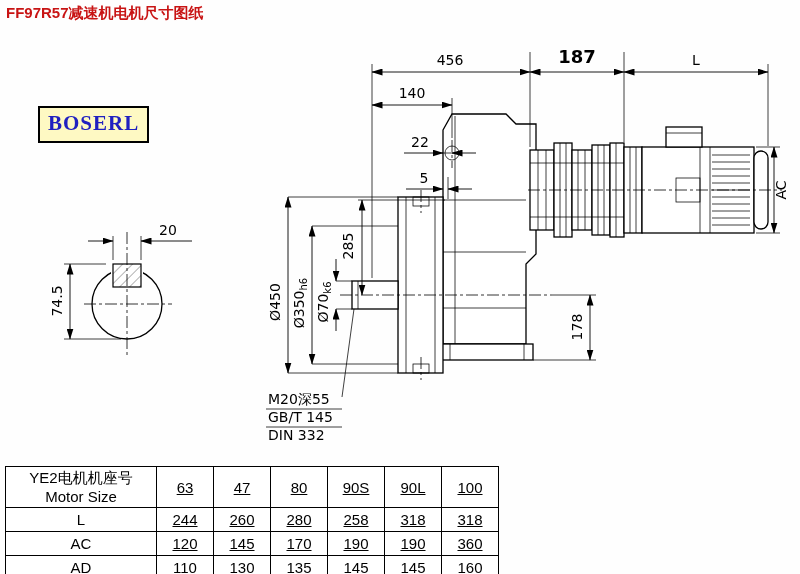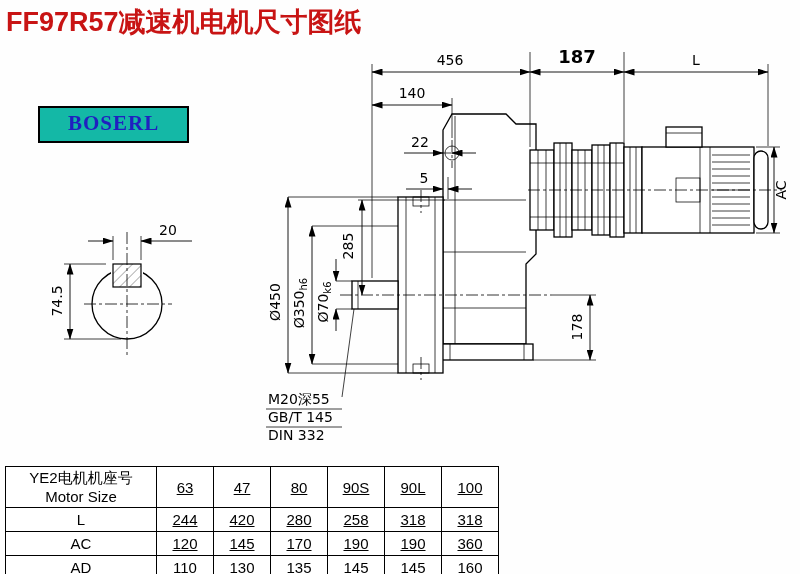--- a/index.html
+++ b/index.html
@@ -1,19 +1,19 @@
 <!DOCTYPE html>
 <html><head>
 <meta charset="utf-8">
 <style>
   html,body{margin:0;padding:0;background:#fff;}
   body{width:800px;height:574px;position:relative;font-family:"Liberation Sans",sans-serif;overflow:hidden;}
   .page{position:relative;width:800px;height:574px;background:#fefefe;}
-  .title{position:absolute;left:6px;top:4px;font-size:27px;font-weight:bold;color:#c81414;white-space:nowrap;}
-  .brand-box{position:absolute;left:38px;top:106px;border:2px solid #000;background:#14b8a6;padding:3px 28px 5px;}
+  .title{position:absolute;left:6px;top:4px;font-size:15px;font-weight:bold;color:#c81414;white-space:nowrap;}
+  .brand-box{position:absolute;left:38px;top:106px;border:2px solid #000;background:#fef9c3;padding:3px 8px 5px;}
   .brand-text{font-family:"Liberation Serif",serif;font-size:21px;font-weight:bold;color:#2020c0;letter-spacing:1px;}
   svg.drawing{position:absolute;left:0;top:0;}
   .obj{stroke:#000;stroke-width:1.3;fill:none;}
   .objf{stroke:#000;stroke-width:1.3;fill:#fff;}
   .thin{stroke:#000;stroke-width:0.75;fill:none;}
   .dim{stroke:#000;stroke-width:0.9;fill:none;}
   .cl{stroke:#000;stroke-width:0.8;stroke-dasharray:12 3 3 3;fill:none;}
   .lbl{font-family:"DejaVu Sans",sans-serif;font-size:14px;fill:#000;}
   .lblbig{font-family:"DejaVu Sans",sans-serif;font-size:18px;font-weight:bold;fill:#000;}
   table.dim-table{position:absolute;left:5px;top:466px;border-collapse:collapse;table-layout:fixed;background:#fff;}
@@ -209,21 +209,21 @@
         <td class="cn">63</td>
         <td class="cn">47</td>
         <td class="cn">80</td>
         <td class="cn">90S</td>
         <td class="cn">90L</td>
         <td class="cn">100</td>
       </tr>
       <tr>
         <td class="c0">L</td>
         <td class="cn">244</td>
-        <td class="cn">420</td>
+        <td class="cn">260</td>
         <td class="cn">280</td>
         <td class="cn">258</td>
         <td class="cn">318</td>
         <td class="cn">318</td>
       </tr>
       <tr>
         <td class="c0">AC</td>
         <td class="cn">120</td>
         <td class="cn">145</td>
         <td class="cn">170</td>

